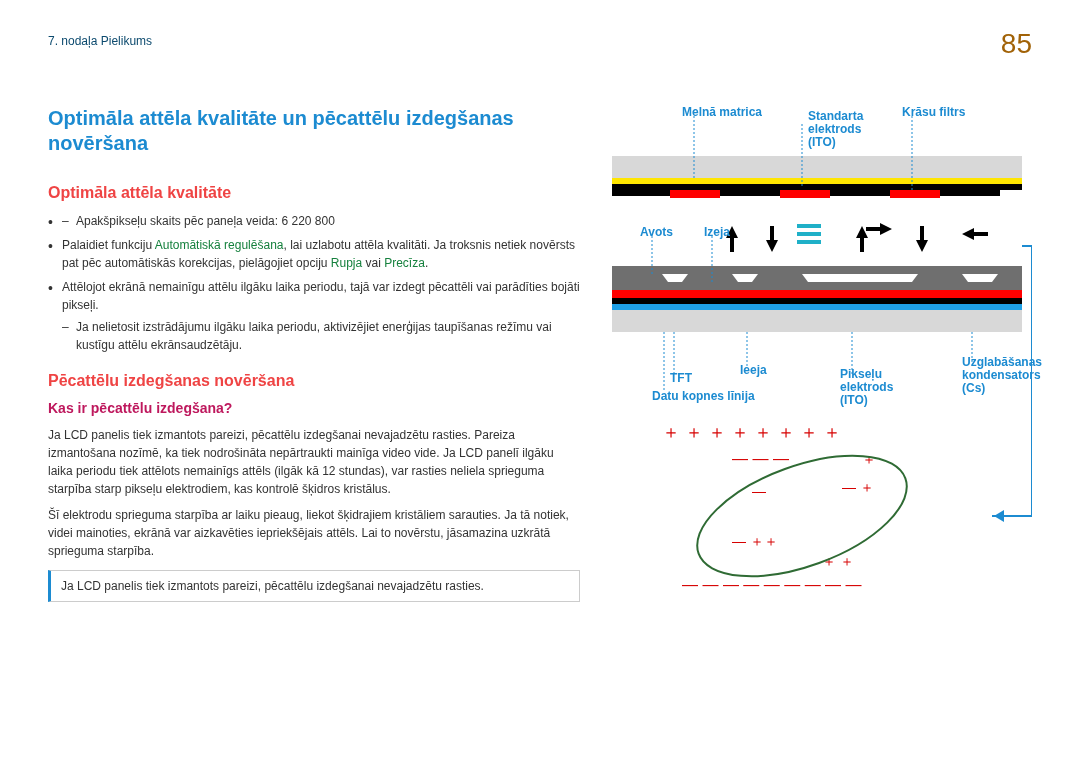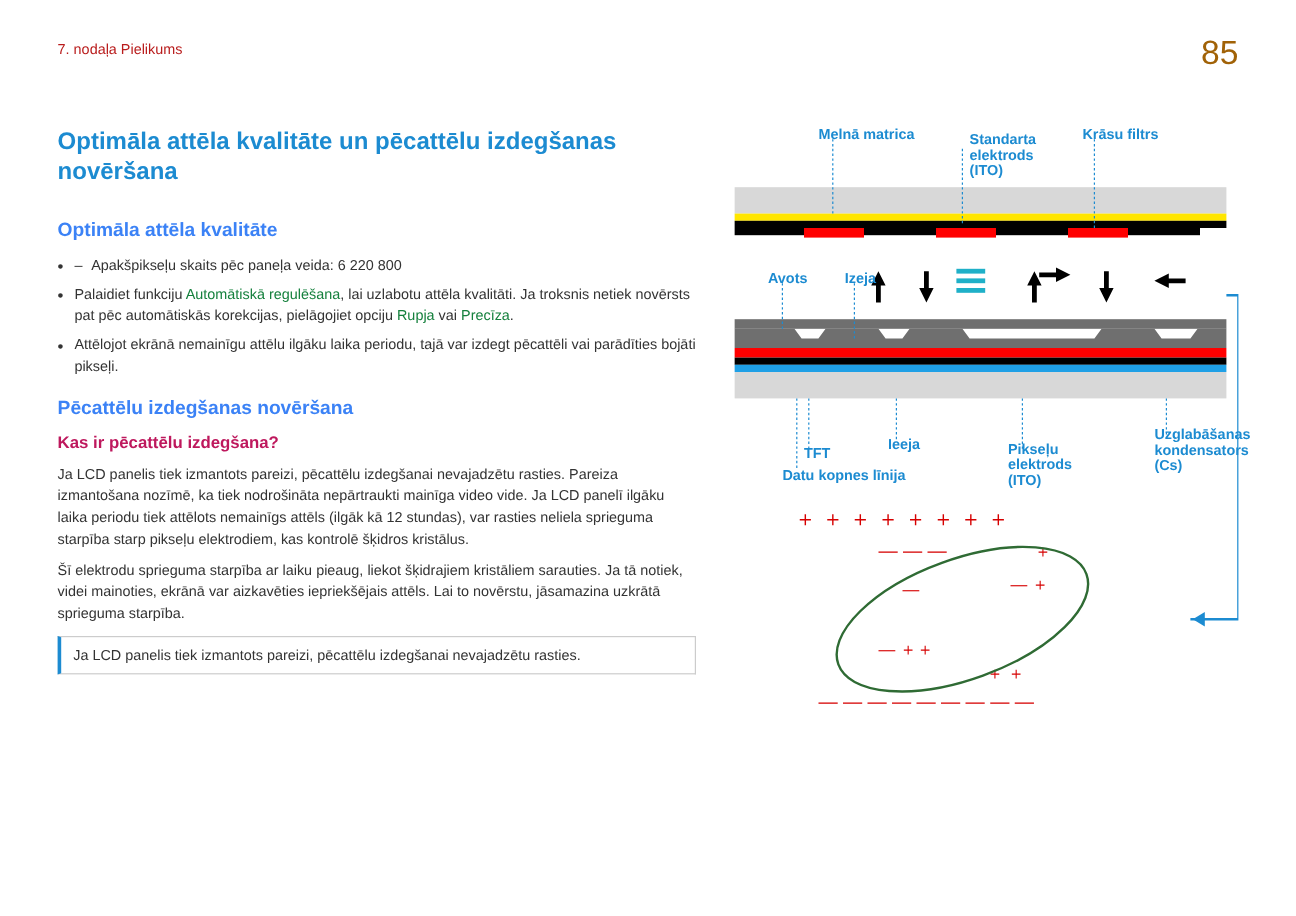--- a/index.html
+++ b/index.html
@@ -21,21 +21,21 @@
   .header {
     position: absolute;
     top: 34px;
     left: 48px;
     right: 48px;
     display: flex;
     justify-content: space-between;
     align-items: center;
   }
   .breadcrumb {
-    color: #b91c1c;
+    color: #0c4a6e;
     font-size: 12px;
   }
   .pagenum {
     color: #a16207;
     font-size: 28px;
     font-weight: 300;
     position: absolute;
     right: 0;
     top: -6px;
   }
@@ -48,21 +48,21 @@
     padding-top: 70px;
   }
   h1 {
     color: #1c8bd1;
     font-size: 20px;
     font-weight: bold;
     margin-bottom: 28px;
     line-height: 1.25;
   }
   h2 {
-    color: #3b82f6;
+    color: #ef4444;
     font-size: 16px;
     font-weight: bold;
     margin-top: 18px;
     margin-bottom: 10px;
   }
   h3 {
     color: #be185d;
     font-size: 14px;
     font-weight: 600;
     margin-top: 10px;
@@ -149,20 +149,23 @@
       <li>
         <ul class="dashes">
           <li>Apakšpikseļu skaits pēc paneļa veida: 6 220 800</li>
         </ul>
       </li>
       <li>
         <span>Palaidiet funkciju </span><span class="inline-link">Automātiskā regulēšana</span><span>, lai uzlabotu attēla kvalitāti. Ja troksnis netiek novērsts pat pēc automātiskās korekcijas, pielāgojiet opciju </span><span class="inline-link">Rupja</span><span> vai </span><span class="inline-link">Precīza</span><span>.</span>
       </li>
       <li>
         <span>Attēlojot ekrānā nemainīgu attēlu ilgāku laika periodu, tajā var izdegt pēcattēli vai parādīties bojāti pikseļi.</span>
+        <ul class="dashes">
+          <li>Ja nelietosit izstrādājumu ilgāku laika periodu, aktivizējiet enerģijas taupīšanas režīmu vai kustīgu attēlu ekrānsaudzētāju.</li>
+        </ul>
       </li>
     </ul>
 
     <h2>Pēcattēlu izdegšanas novēršana</h2>
     <h3>Kas ir pēcattēlu izdegšana?</h3>
     <p class="body">Ja LCD panelis tiek izmantots pareizi, pēcattēlu izdegšanai nevajadzētu rasties. Pareiza izmantošana nozīmē, ka tiek nodrošināta nepārtraukti mainīga video vide. Ja LCD panelī ilgāku laika periodu tiek attēlots nemainīgs attēls (ilgāk kā 12 stundas), var rasties neliela sprieguma starpība starp pikseļu elektrodiem, kas kontrolē šķidros kristālus.</p>
     <p class="body">Šī elektrodu sprieguma starpība ar laiku pieaug, liekot šķidrajiem kristāliem sarauties. Ja tā notiek, videi mainoties, ekrānā var aizkavēties iepriekšējais attēls. Lai to novērstu, jāsamazina uzkrātā sprieguma starpība.</p>
     <div class="note-box">
       <span>Ja LCD panelis tiek izmantots pareizi, pēcattēlu izdegšanai nevajadzētu rasties.</span>
     </div>

